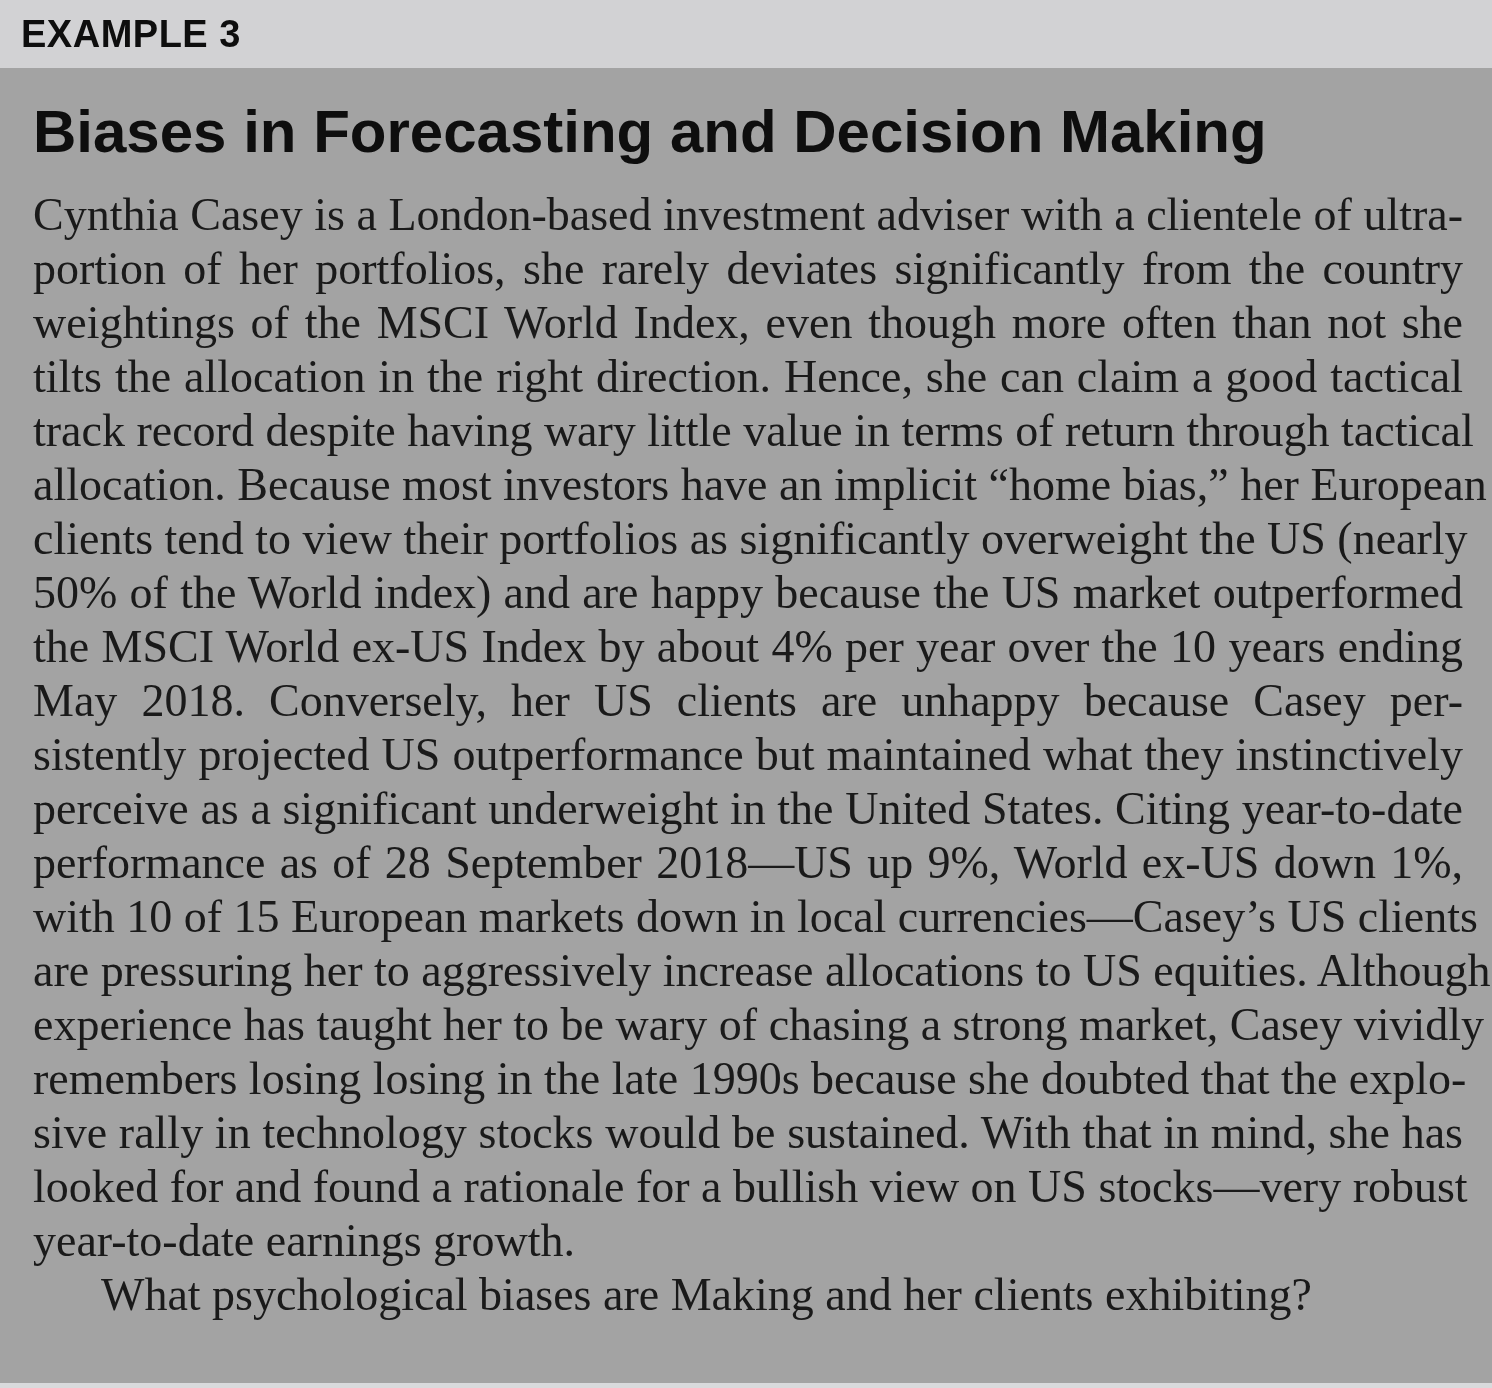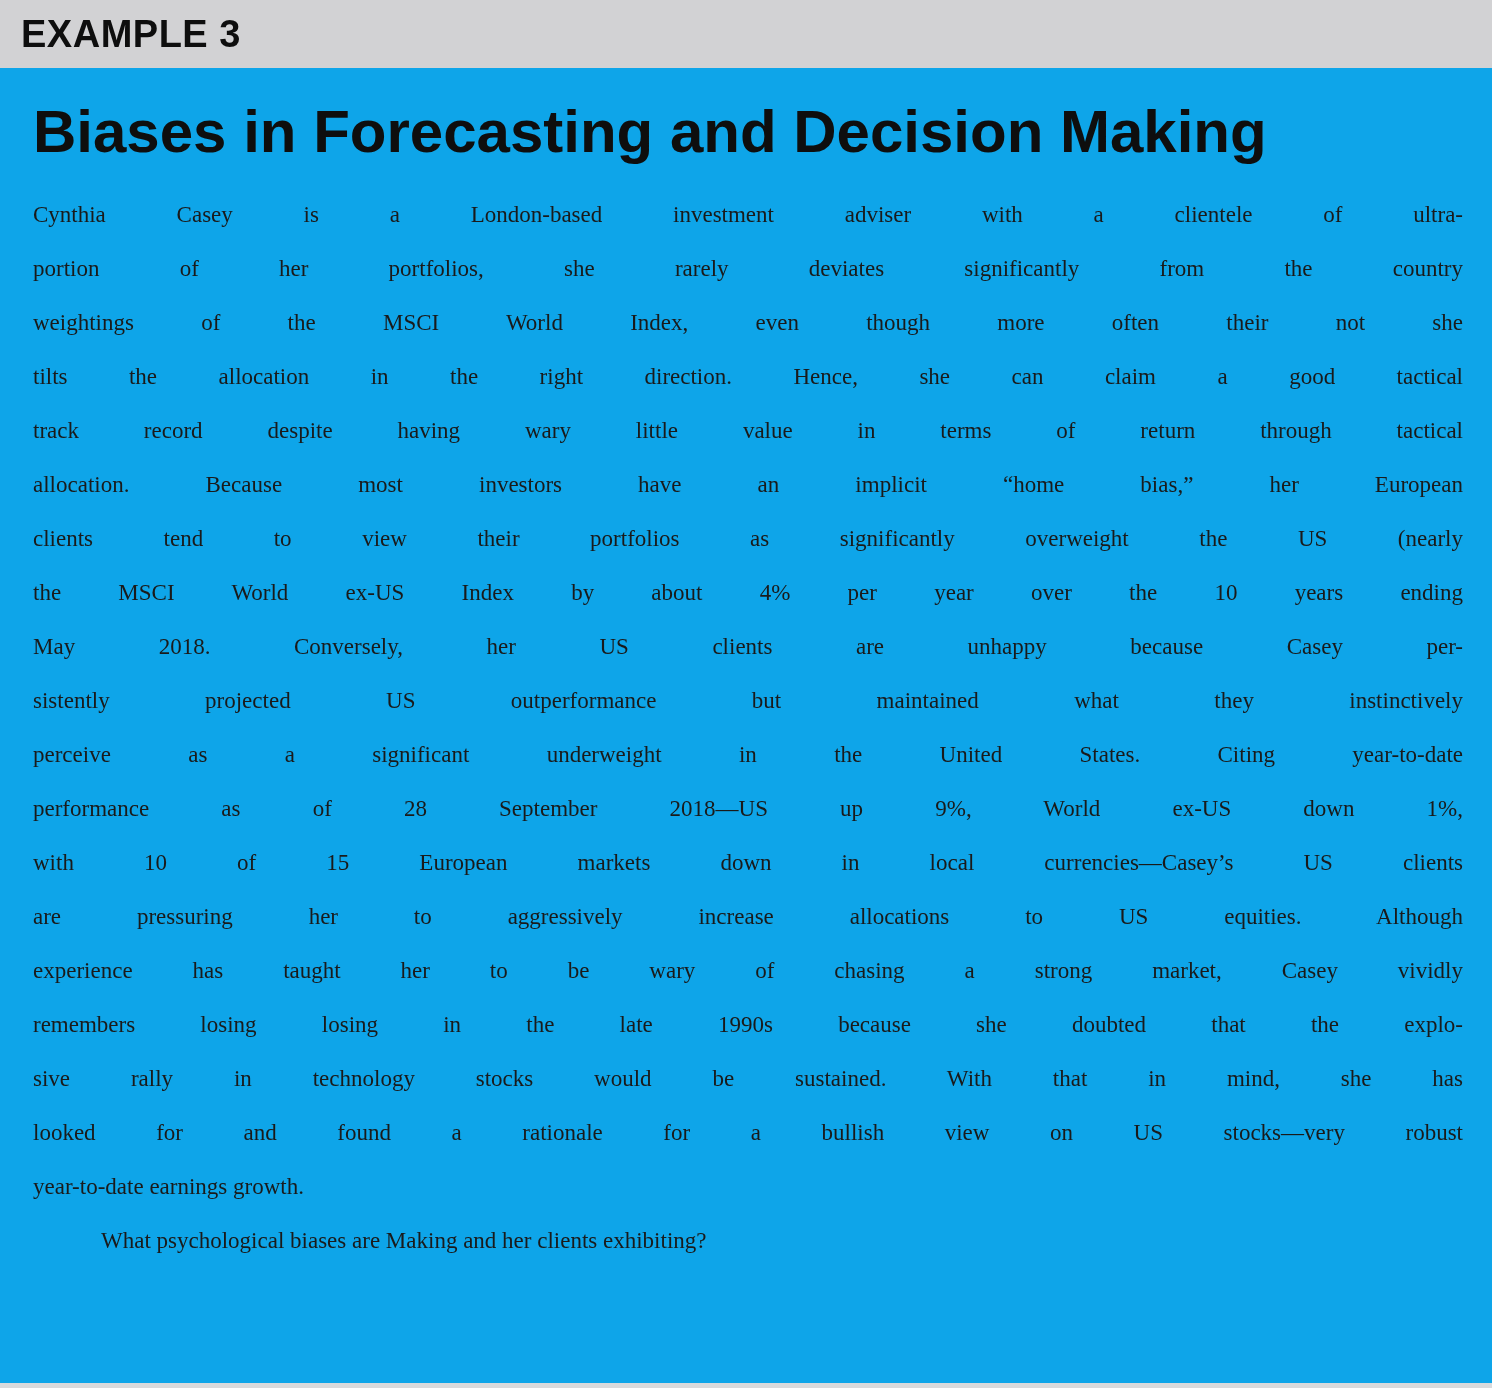--- a/index.html
+++ b/index.html
@@ -4,21 +4,21 @@
 <style>
   html, body {
     margin: 0;
     padding: 0;
     background: #efeff1;
   }
   .page {
     position: relative;
     width: 1492px;
     height: 1388px;
-    background: #0ea5e9;
+    background: #a3a3a3;
     overflow: hidden;
   }
   .header-bar {
     height: 68px;
     background: #d2d2d4;
     display: flex;
     align-items: center;
     padding-left: 21px;
     box-sizing: border-box;
   }
@@ -35,21 +35,21 @@
   .doc-title {
     font-family: "Liberation Sans", sans-serif;
     font-weight: bold;
     font-size: 60px;
     color: #0e0e0e;
     margin: 36px 0 0 0;
     line-height: 56px;
   }
   .body-text {
     font-family: "Liberation Serif", "DejaVu Serif", serif;
-    font-size: 23px;
+    font-size: 46px;
     line-height: 54px;
     color: #1a1a1a;
   }
   .paragraph {
     margin-top: 28px;
   }
   .paragraph .line {
     text-align: justify;
     text-align-last: justify;
     height: 54px;
@@ -78,25 +78,26 @@
   <div class="header-bar">
     <span class="example-label">EXAMPLE 3</span>
   </div>
 
   <div class="content">
     <h1 class="doc-title">Biases in Forecasting and Decision Making</h1>
 
     <div class="body-text paragraph">
         <div class="line">Cynthia Casey is a London-based investment adviser with a clientele of ultra-</div>
         <div class="line">portion of her portfolios, she rarely deviates significantly from the country</div>
-        <div class="line">weightings of the MSCI World Index, even though more often their not she</div>
+        <div class="line">weightings of the MSCI World Index, even though more often than not she</div>
         <div class="line">tilts the allocation in the right direction. Hence, she can claim a good tactical</div>
         <div class="line">track record despite having wary little value in terms of return through tactical</div>
         <div class="line">allocation. Because most investors have an implicit “home bias,” her European</div>
         <div class="line">clients tend to view their portfolios as significantly overweight the US (nearly</div>
+        <div class="line">50% of the World index) and are happy because the US market outperformed</div>
         <div class="line">the MSCI World ex-US Index by about 4% per year over the 10 years ending</div>
         <div class="line">May 2018. Conversely, her US clients are unhappy because Casey per-</div>
         <div class="line">sistently projected US outperformance but maintained what they instinctively</div>
         <div class="line">perceive as a significant underweight in the United States. Citing year-to-date</div>
         <div class="line">performance as of 28 September 2018—US up 9%, World ex-US down 1%,</div>
         <div class="line">with 10 of 15 European markets down in local currencies—Casey’s US clients</div>
         <div class="line">are pressuring her to aggressively increase allocations to US equities. Although</div>
         <div class="line">experience has taught her to be wary of chasing a strong market, Casey vividly</div>
         <div class="line">remembers losing losing in the late 1990s because she doubted that the explo-</div>
         <div class="line">sive rally in technology stocks would be sustained. With that in mind, she has</div>

